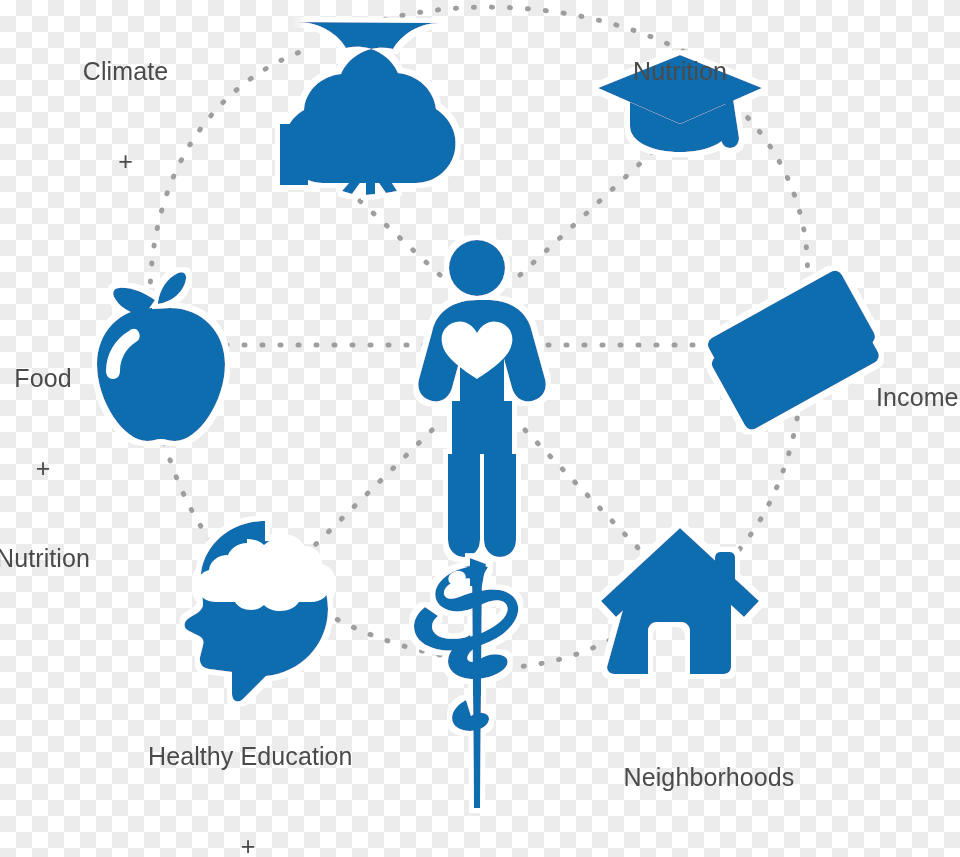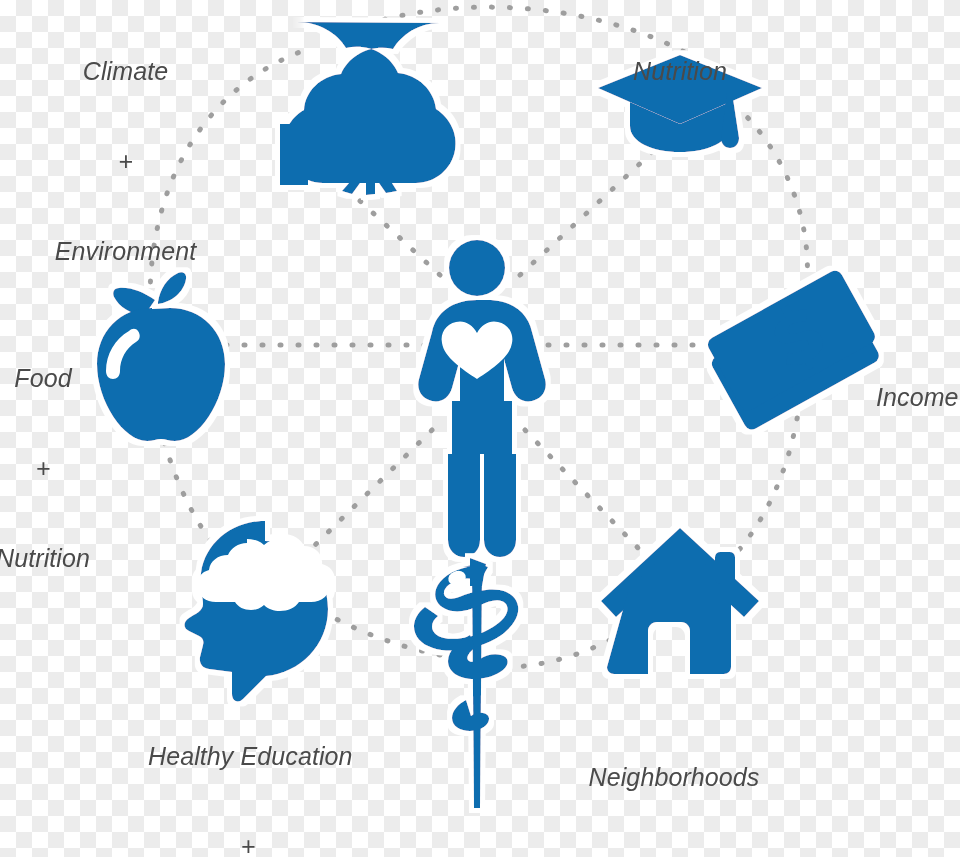--- a/index.html
+++ b/index.html
@@ -7,21 +7,21 @@
     width:960px;height:857px;overflow:hidden;
     font-family:"Liberation Sans", sans-serif;
     
     background-color:#ffffff;
     background-image:
       linear-gradient(45deg,#ececec 25%,transparent 25%,transparent 75%,#ececec 75%),
       linear-gradient(45deg,#ececec 25%,transparent 25%,transparent 75%,#ececec 75%);
     background-size:32px 32px;
     background-position:0 0,16px 16px;
   }
-  #stage{position:relative;width:960px;height:826px;font-style:italic;}
+  #stage{position:relative;width:960px;height:826px;}
   svg.layer{position:absolute;left:0;top:0;width:960px;height:857px;}
   .nodelabel{
     position:absolute;
     color:#4a4a4a;
     font-size:25px;
     line-height:30px;
     text-align:center;
     white-space:pre;
     letter-spacing:0.1px;
   }
@@ -175,32 +175,31 @@
                c-6 0-12 1-18 1 Z"></path>
       <path fill="#ffffff" d="M129 331
                c-14 8-23 23-23 40 c0 5 3 8 7 8 c4 0 7-3 7-8
                c0-12 6-23 16-29 c4-2 5-7 2-11 c-2-3-6-3-9 0 z"></path>
     </g>
   </svg>
 
   <div class="nodelabel" style="left:18px;top:-4px;width:215px;">
     <div>Climate</div>
     <div>+</div>
-    <div>Environment</div>
   </div>
 
   <div class="nodelabel" style="left:578px;top:-4px;width:204px;">
     <div>Nutrition</div>
   </div>
 
   <div class="nodelabel" style="left:876px;top:322px;width:110px;text-align:left;">
     <div>Income</div>
   </div>
 
-  <div class="nodelabel" style="left:588px;top:702px;width:172px;">
+  <div class="nodelabel" style="left:623px;top:702px;width:172px;">
     <div>Neighborhoods</div>
   </div>
 
   <div class="nodelabel" style="left:392px;top:826px;width:176px;">
     
   </div>
 
   <div class="nodelabel" style="left:148px;top:681px;width:200px;">
     <div>Healthy Education</div>
     <div>+</div>

